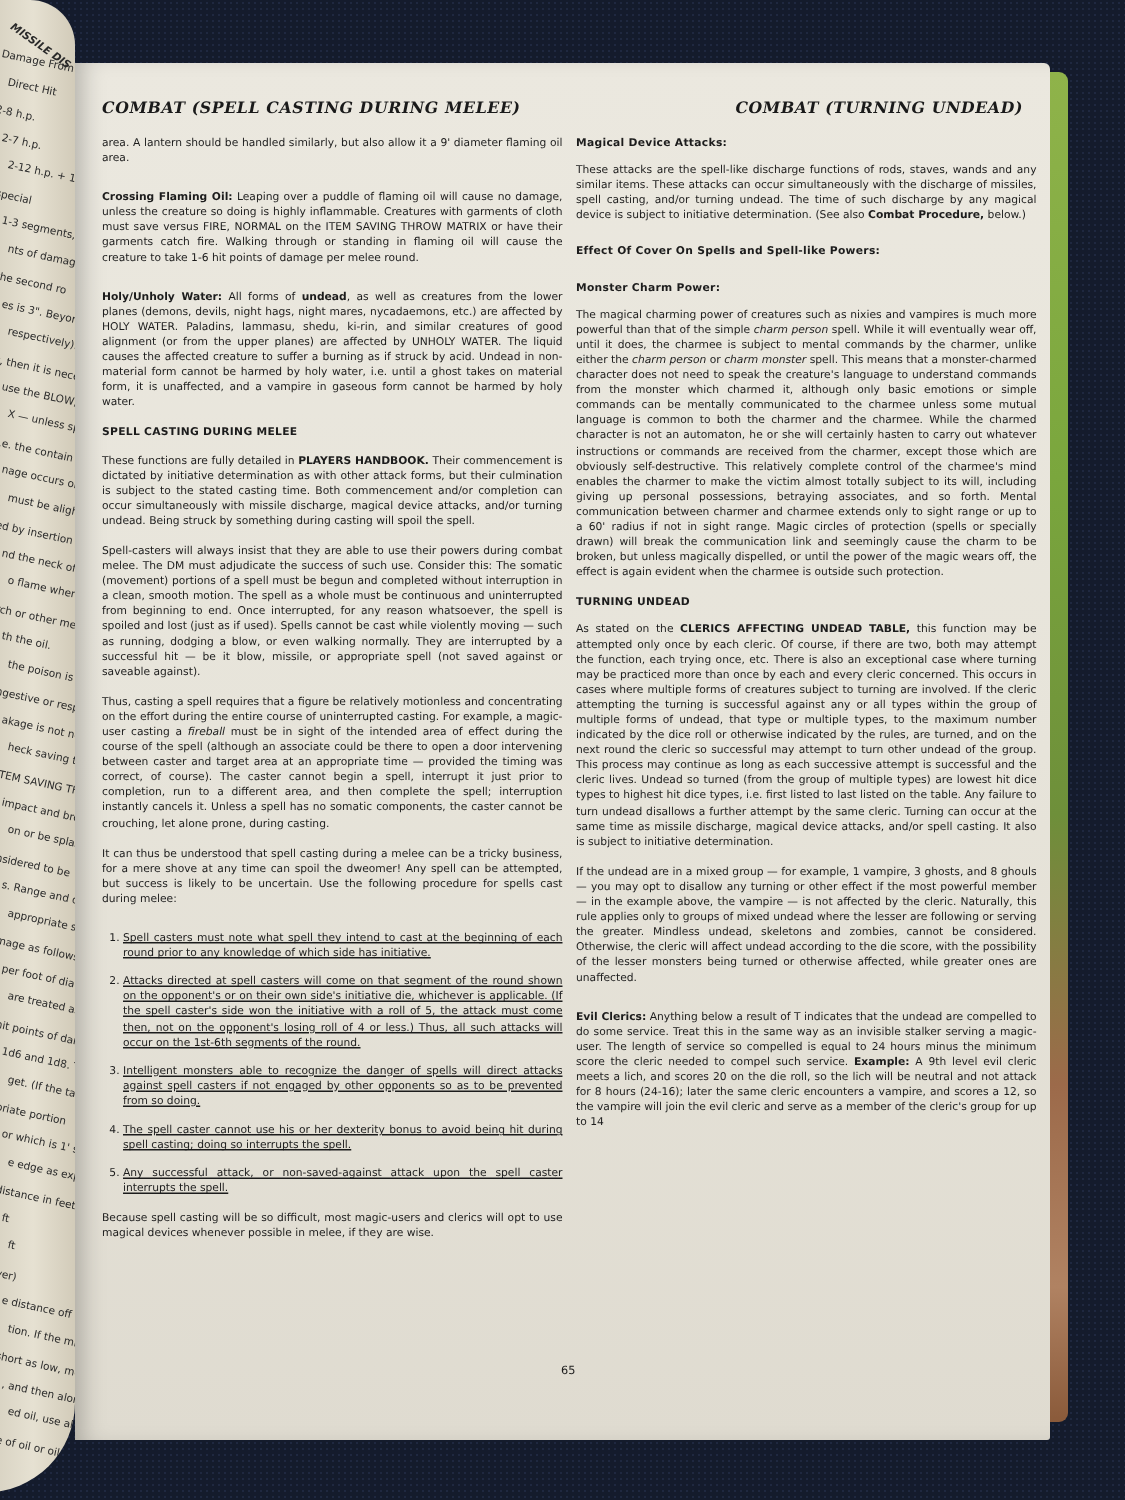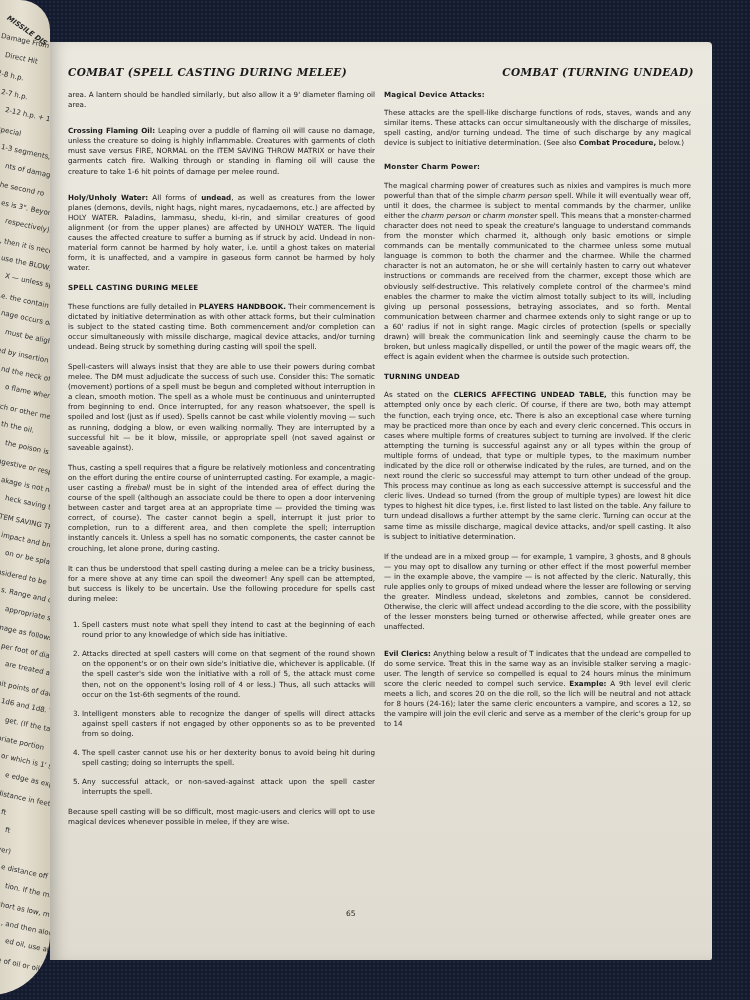--- a/index.html
+++ b/index.html
@@ -18,21 +18,20 @@
   }
   .left-page .frag {
     position: absolute; font-size: 7px; color: #2a2a2a; white-space: nowrap;
     transform: rotate(12deg); transform-origin: left top; left: 24px;
   }
   .page {
     position: absolute; left: 50px; top: 42px; width: 650px; height: 918px;
     background: linear-gradient(180deg, #ebe8df 0%, #e7e4da 50%, #dfdbd0 100%);
     box-shadow: inset 12px 0 16px -8px rgba(0,0,0,0.25);
     border-radius: 0 4px 2px 0;
-    padding-left: 12px;
   }
   .cover-edge {
     position: absolute; left: 700px; top: 48px; width: 12px; height: 900px;
     background: linear-gradient(180deg, #8fb34a 0%, #7aa63d 30%, #6e8f3a 55%, #9c6a4a 75%, #b08262 90%, #8a5a3a 100%);
     border-radius: 0 6px 6px 0;
   }
   .header {
     position: absolute; top: 24px; left: 18px; right: 18px; height: 16px;
     font-family: "DejaVu Serif", serif; font-style: italic; font-weight: bold;
     font-size: 10.5px; letter-spacing: 0.4px; color: #1a1a1a;
@@ -42,24 +41,24 @@
   .col {
     position: absolute; top: 48px; width: 307px;
     font-size: 7.15px; line-height: 10.1px; color: #1c1c1c; text-align: justify;
   }
   .col.left { left: 18px; }
   .col.right { left: 334px; }
   .col p { margin: 0 0 10px 0; }
   .col .h { font-weight: bold; margin: 0 0 8px 0; letter-spacing: 0.2px; }
   .col b { font-weight: bold; }
   .col i { font-style: italic; }
-  .col ol { margin: 16px 0 10px 0; padding-left: 14px; }
+  .col ol { margin: 16px 0 10px 0; padding-left: 14px; text-decoration: underline; }
   .col ol li { margin-bottom: 9px; }
   .pagenum {
-    position: absolute; top: 867px; left: 296px; font-size: 7.5px; color: #1c1c1c;
+    position: absolute; top: 867px; left: 324px; font-size: 7.5px; color: #1c1c1c;
   }
 </style>
 </head>
 <body>
 
 <div class="left-page" id="leftpage">
     <div class="frag" style="top: 14px; left: 30px; transform: rotate(35deg); font-style: italic; font-weight: bold;">MISSILE DIS</div>
     <div class="frag" style="top: 32.4615px; left: 22px;">Damage From a</div>
     <div class="frag" style="top: 50.9231px; left: 26px;">Direct Hit</div>
     <div class="frag" style="top: 69.3846px; left: 18px;">2-8 h.p.</div>
@@ -146,20 +145,21 @@
       <li>Any successful attack, or non-saved-against attack upon the spell caster interrupts the spell.</li>
     </ol>
 
     <p>Because spell casting will be so difficult, most magic-users and clerics will opt to use magical devices whenever possible in melee, if they are wise.</p>
   </div>
 
   <div class="col right">
     <div class="h">Magical Device Attacks:</div>
     <p><span>These attacks are the spell-like discharge functions of rods, staves, wands and any similar items. These attacks can occur simultaneously with the discharge of missiles, spell casting, and/or turning undead. The time of such discharge by any magical device is subject to initiative determination. (See also </span><b>Combat Procedure,</b><span> below.)</span></p>
 
+    <div class="h" style="margin-top:14px">Effect Of Cover On Spells and Spell-like Powers:</div>
 
     <div class="h" style="margin-top:14px">Monster Charm Power:</div>
     <p><span>The magical charming power of creatures such as nixies and vampires is much more powerful than that of the simple </span><i>charm person</i><span> spell. While it will eventually wear off, until it does, the charmee is subject to mental commands by the charmer, unlike either the </span><i>charm person</i><span> or </span><i>charm monster</i><span> spell. This means that a monster-charmed character does not need to speak the creature's language to understand commands from the monster which charmed it, although only basic emotions or simple commands can be mentally communicated to the charmee unless some mutual language is common to both the charmer and the charmee. While the charmed character is not an automaton, he or she will certainly hasten to carry out whatever instructions or commands are received from the charmer, except those which are obviously self-destructive. This relatively complete control of the charmee's mind enables the charmer to make the victim almost totally subject to its will, including giving up personal possessions, betraying associates, and so forth. Mental communication between charmer and charmee extends only to sight range or up to a 60' radius if not in sight range. Magic circles of protection (spells or specially drawn) will break the communication link and seemingly cause the charm to be broken, but unless magically dispelled, or until the power of the magic wears off, the effect is again evident when the charmee is outside such protection.</span></p>
 
     <div class="h" style="">TURNING UNDEAD</div>
     <p><span>As stated on the </span><b>CLERICS AFFECTING UNDEAD TABLE,</b><span> this function may be attempted only once by each cleric. Of course, if there are two, both may attempt the function, each trying once, etc. There is also an exceptional case where turning may be practiced more than once by each and every cleric concerned. This occurs in cases where multiple forms of creatures subject to turning are involved. If the cleric attempting the turning is successful against any or all types within the group of multiple forms of undead, that type or multiple types, to the maximum number indicated by the dice roll or otherwise indicated by the rules, are turned, and on the next round the cleric so successful may attempt to turn other undead of the group. This process may continue as long as each successive attempt is successful and the cleric lives. Undead so turned (from the group of multiple types) are lowest hit dice types to highest hit dice types, i.e. first listed to last listed on the table. Any failure to turn undead disallows a further attempt by the same cleric. Turning can occur at the same time as missile discharge, magical device attacks, and/or spell casting. It also is subject to initiative determination.</span></p>
 
     <p>If the undead are in a mixed group — for example, 1 vampire, 3 ghosts, and 8 ghouls — you may opt to disallow any turning or other effect if the most powerful member — in the example above, the vampire — is not affected by the cleric. Naturally, this rule applies only to groups of mixed undead where the lesser are following or serving the greater. Mindless undead, skeletons and zombies, cannot be considered. Otherwise, the cleric will affect undead according to the die score, with the possibility of the lesser monsters being turned or otherwise affected, while greater ones are unaffected.</p>
 
     <p style="margin-top:16px"><b>Evil Clerics:</b><span> Anything below a result of T indicates that the undead are compelled to do some service. Treat this in the same way as an invisible stalker serving a magic-user. The length of service so compelled is equal to 24 hours minus the minimum score the cleric needed to compel such service. </span><b>Example:</b><span> A 9th level evil cleric meets a lich, and scores 20 on the die roll, so the lich will be neutral and not attack for 8 hours (24-16); later the same cleric encounters a vampire, and scores a 12, so the vampire will join the evil cleric and serve as a member of the cleric's group for up to 14</span></p>

